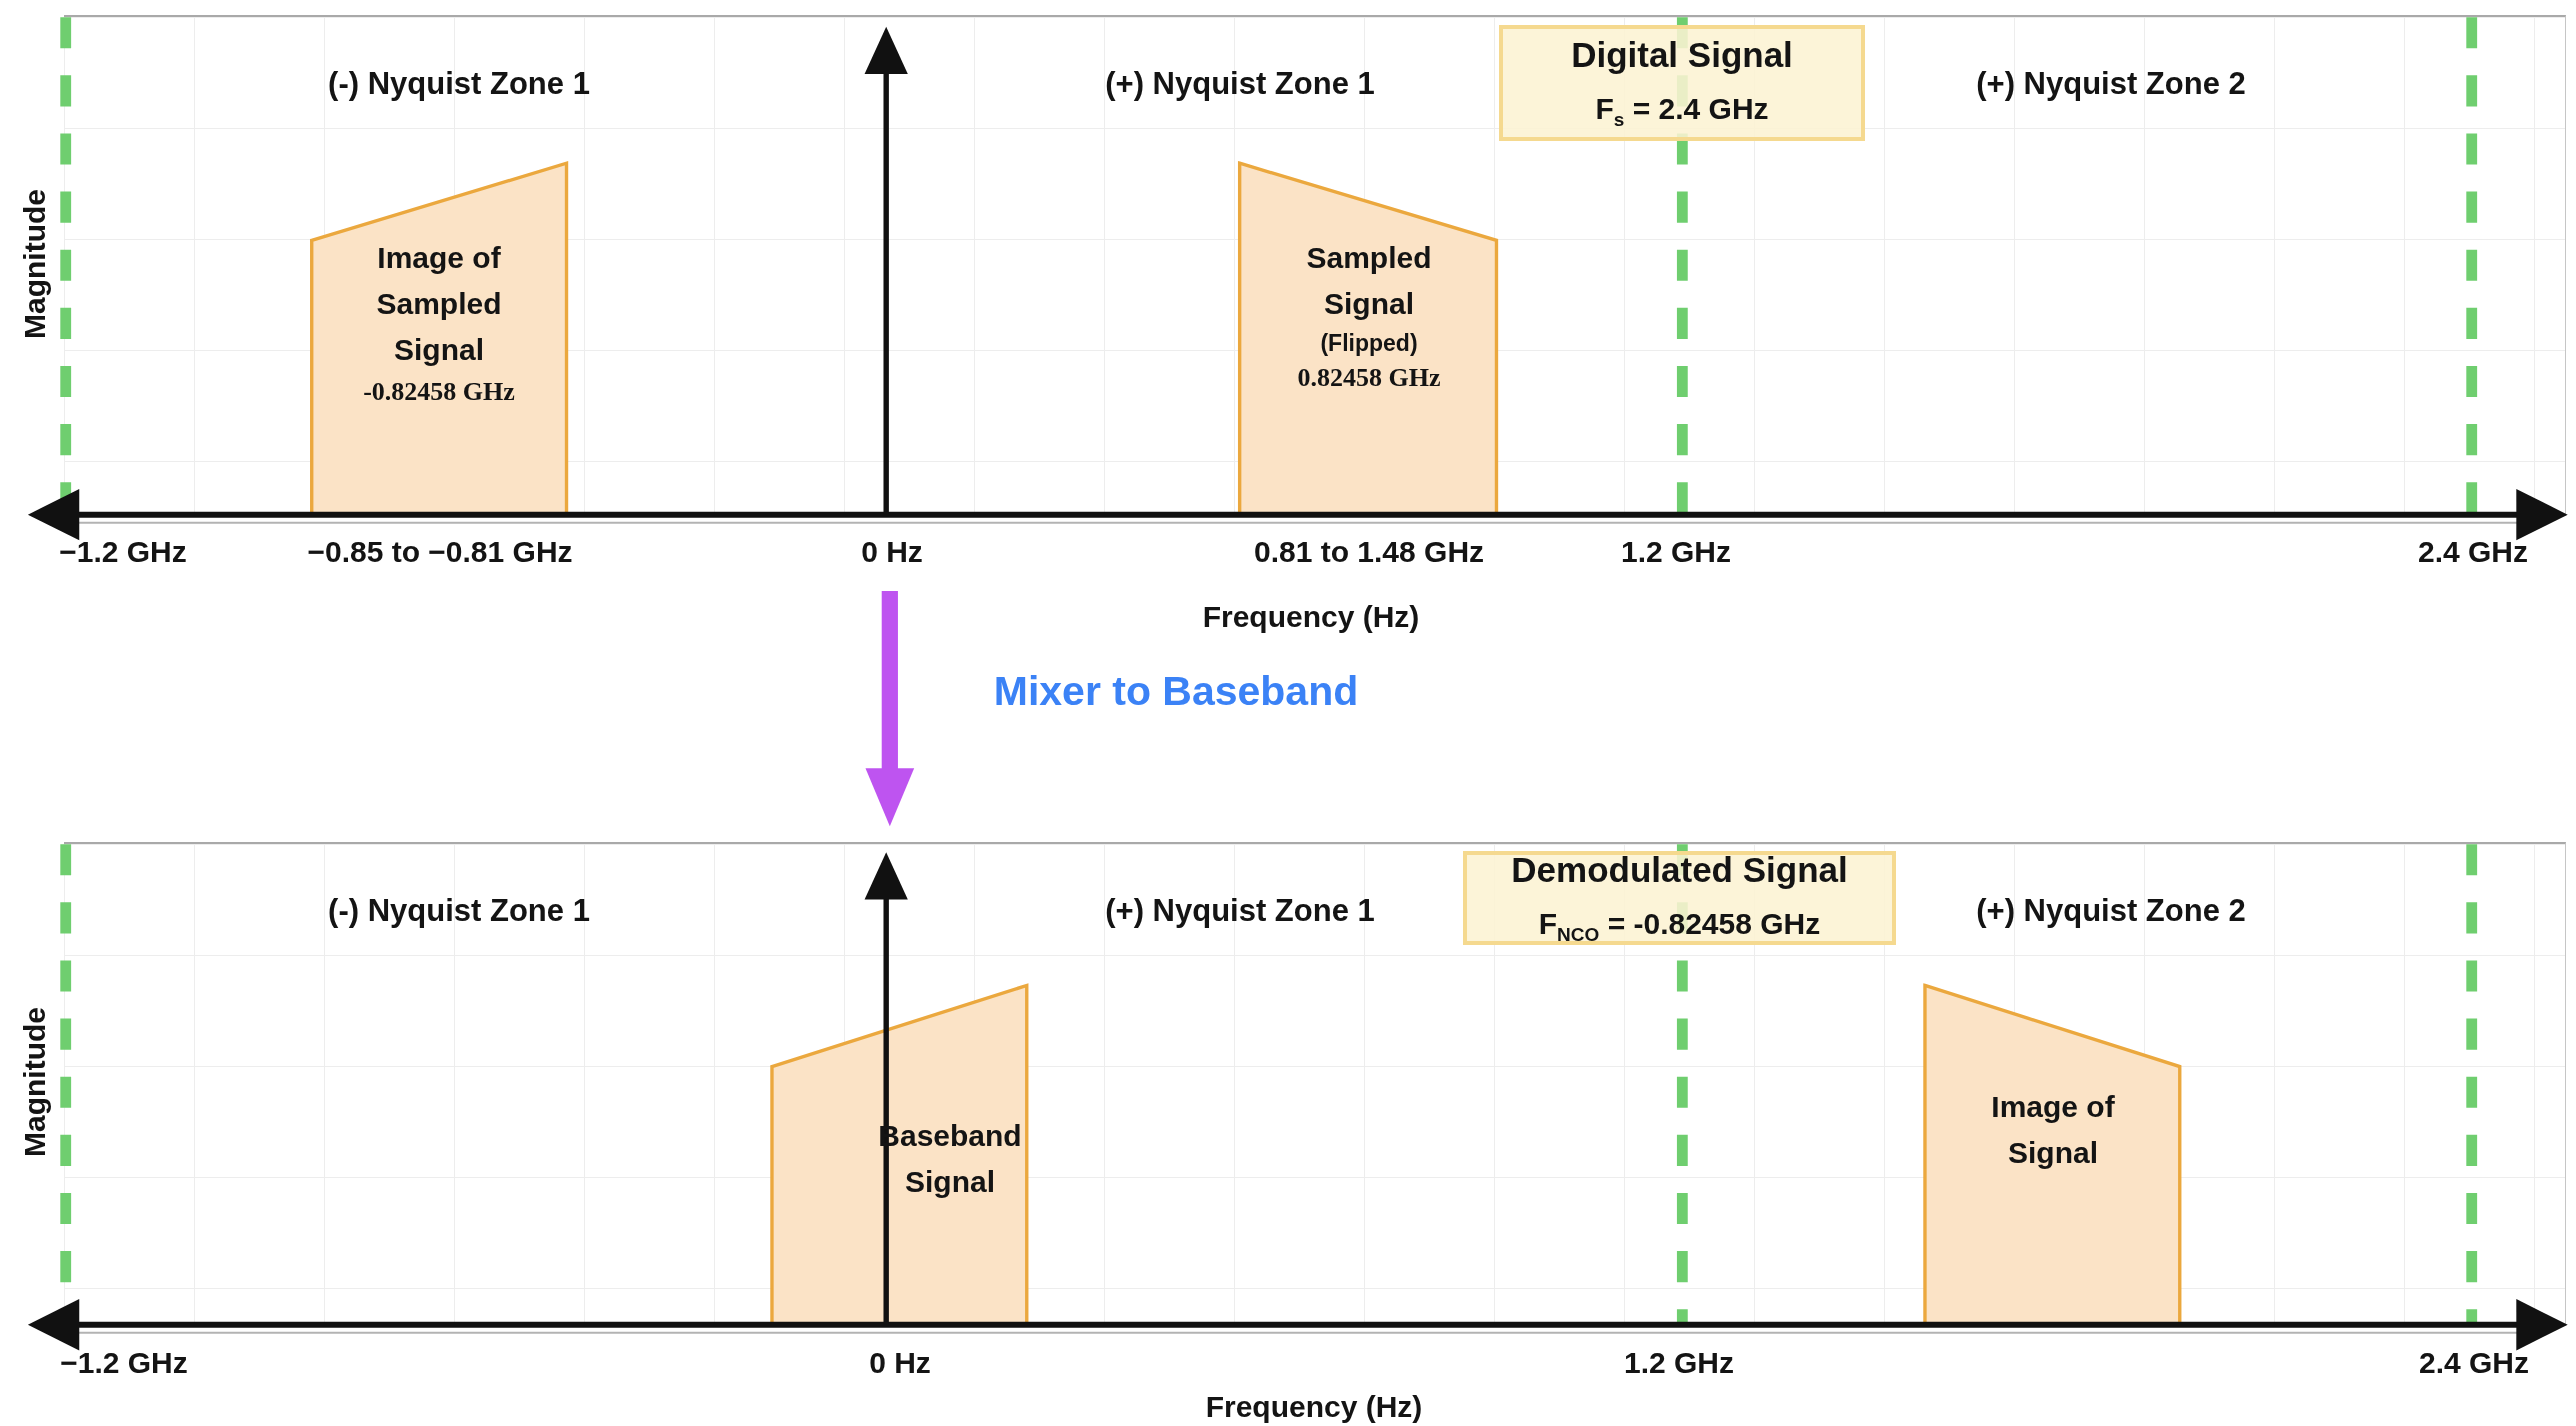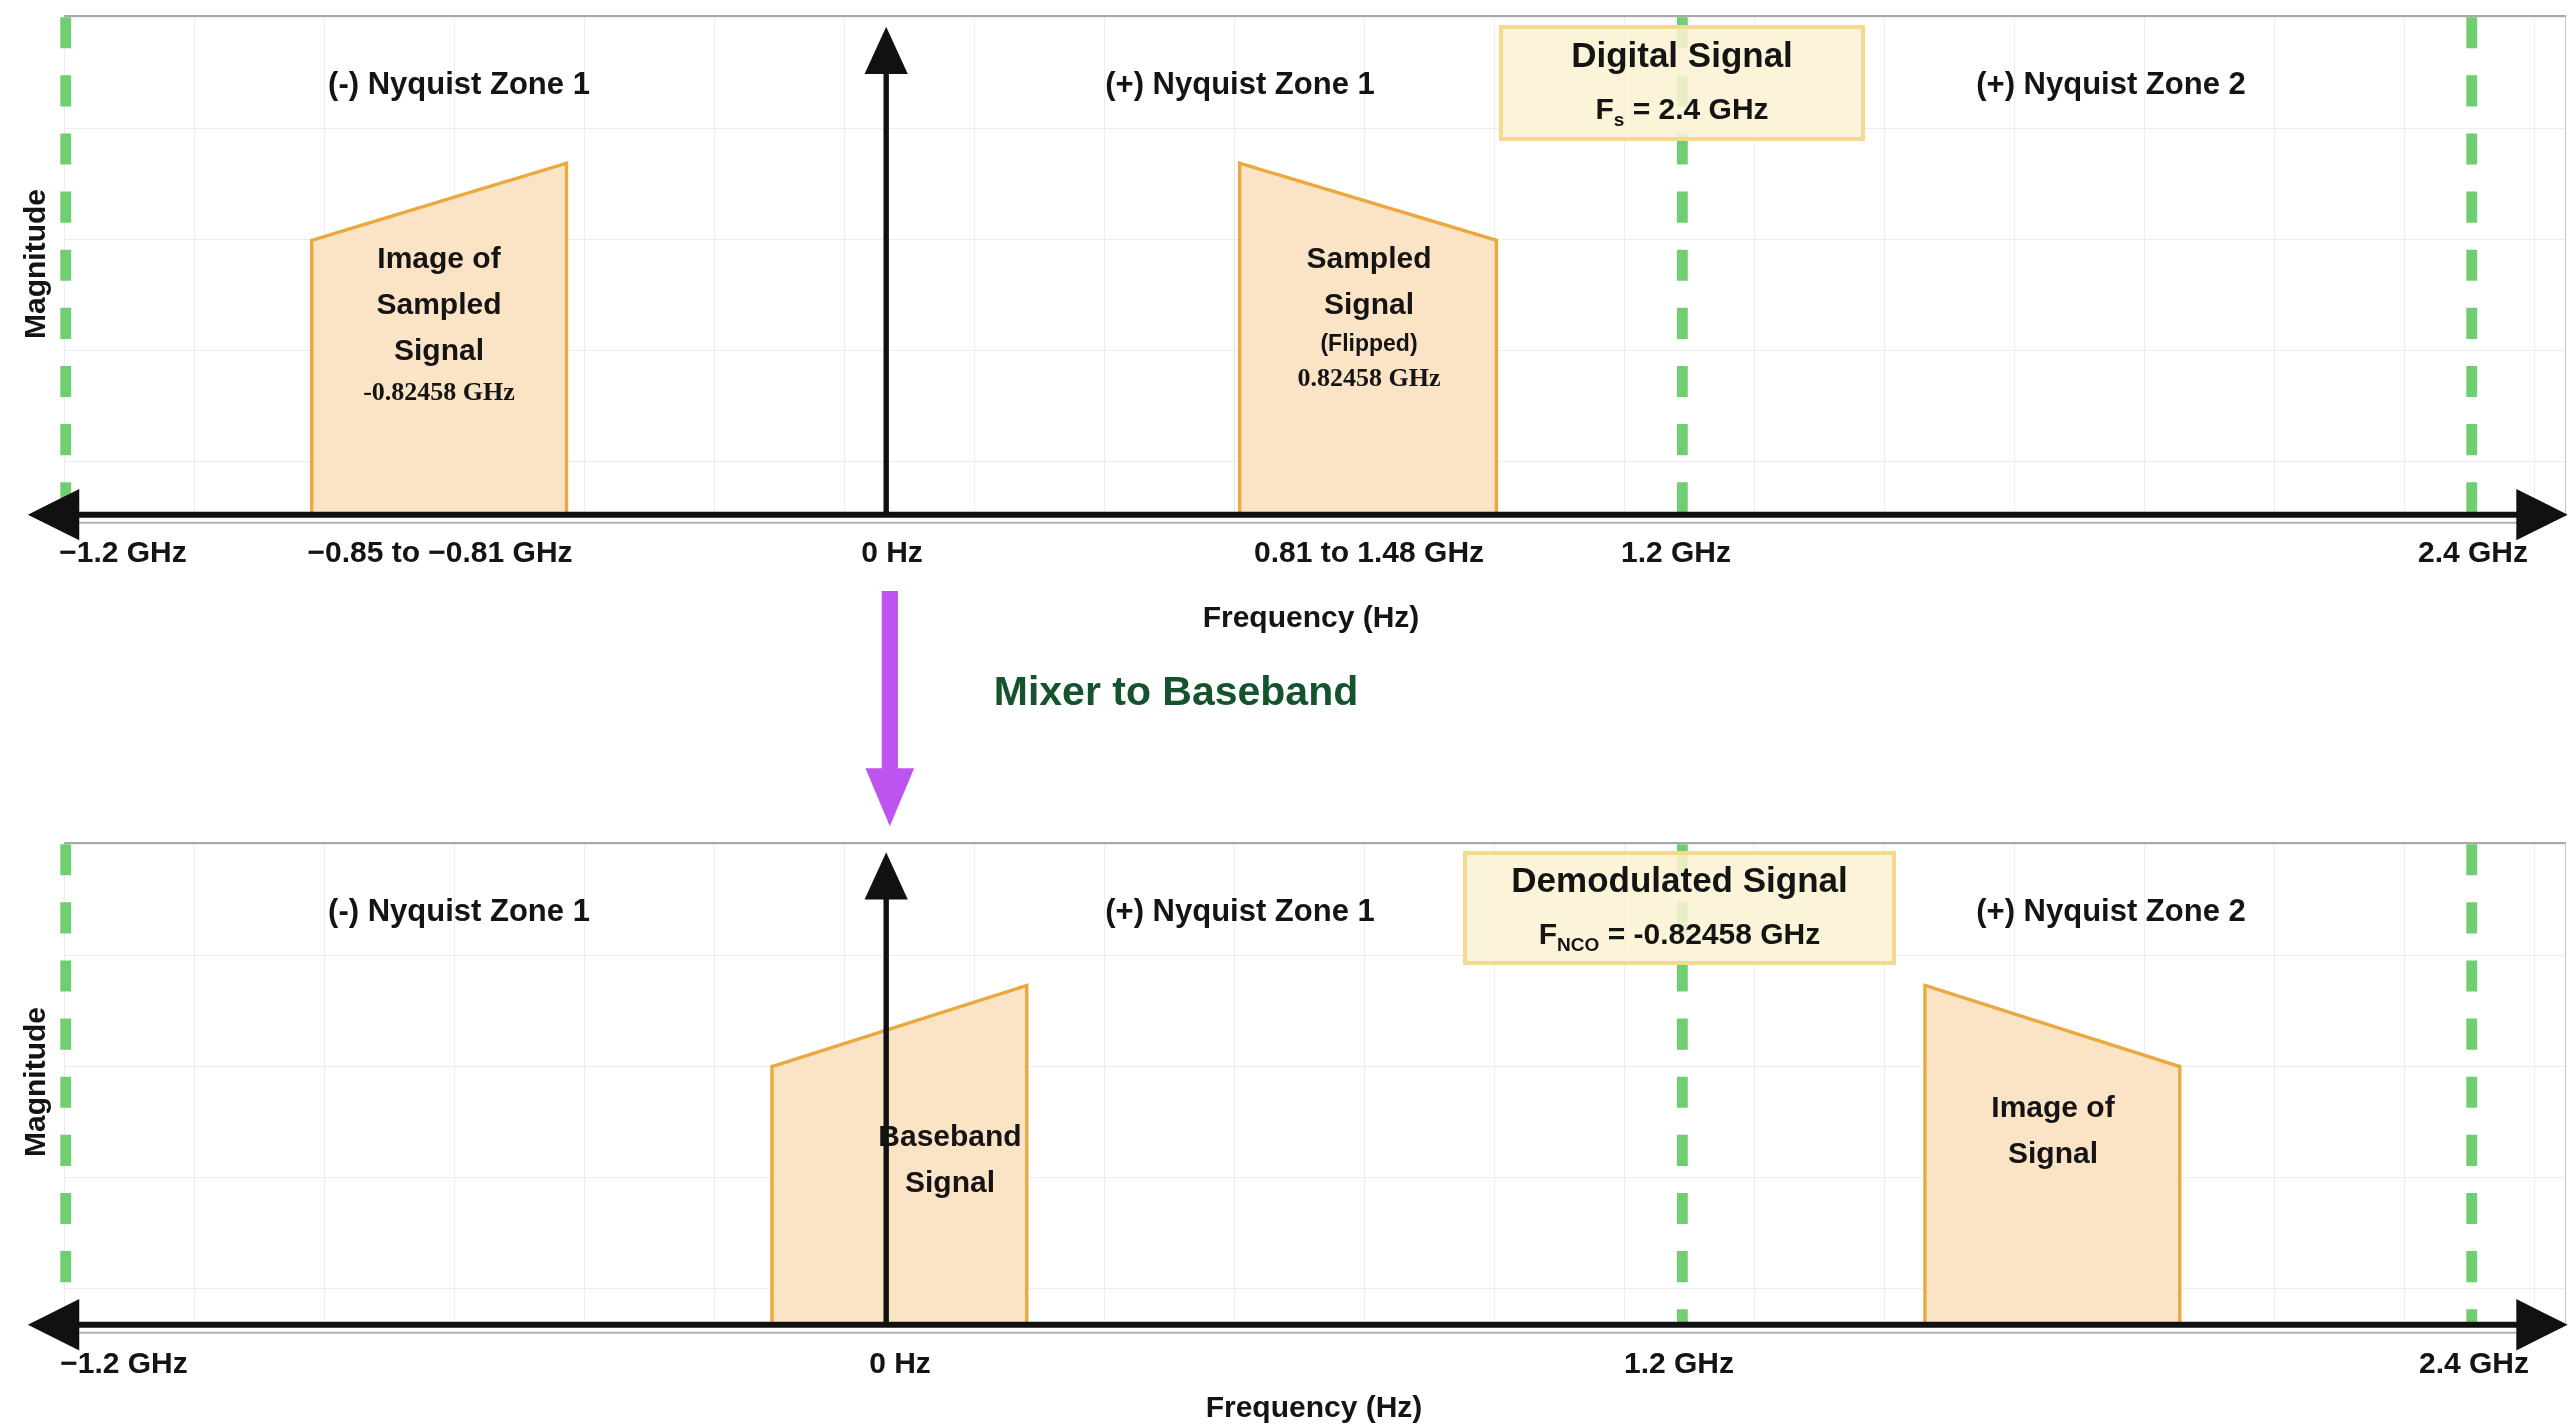--- a/index.html
+++ b/index.html
@@ -21,21 +21,21 @@
   .zone{
     position:absolute;top:49px;transform:translateX(-50%);
     font-size:31px;font-weight:bold;white-space:nowrap;
   }
   .zone.z1{left:395px;} .zone.z2{left:1176px;} .zone.z3{left:2047px;}
   .info-box{
     position:absolute;display:flex;flex-direction:column;align-items:center;justify-content:center;
     background:rgba(252,243,211,0.88);border:4px solid #F5D98F;box-sizing:border-box;z-index:5;
   }
   #box-top{left:1435px;top:8px;width:366px;height:116px;}
-  #box-bottom{left:1399px;top:6.8px;width:433px;height:114px;}
+  #box-bottom{left:1399px;top:6.8px;width:433px;height:94px;}
   .info-title{font-size:35px;font-weight:bold;white-space:nowrap;}
   .info-formula{font-size:30px;font-weight:bold;white-space:nowrap;margin-top:17px;}
   .info-formula sub{font-size:19px;}
   .sig-label{
     position:absolute;transform:translateX(-50%);text-align:center;
     font-weight:bold;font-size:30px;line-height:46px;white-space:nowrap;z-index:4;
   }
   .sig-note{font-size:23px;line-height:32px;}
   .sig-value{font-size:26px;line-height:38px;font-family:Liberation Serif, serif;}
   .tick{
@@ -47,21 +47,21 @@
   .xlabel{
     position:absolute;transform:translateX(-50%);
     font-size:30px;font-weight:bold;white-space:nowrap;
   }
   .ylabel{
     position:absolute;transform:translate(-50%,-50%) rotate(-90deg);
     font-size:30px;font-weight:bold;white-space:nowrap;
   }
   #mixer-label{
     position:absolute;left:1176px;top:691px;transform:translate(-50%,-50%);
-    font-size:41px;font-weight:bold;color:#14532d;white-space:nowrap;
+    font-size:41px;font-weight:bold;color:#3b82f6;white-space:nowrap;
   }
   #mixer-arrow{position:absolute;left:860px;top:591px;}
 </style>
 </head>
 <body>
 
 <div id="canvas">
 
   <div class="plot" id="plot-top">
     <svg class="axes-svg" width="2602" height="504" viewBox="0 0 3850 745">

